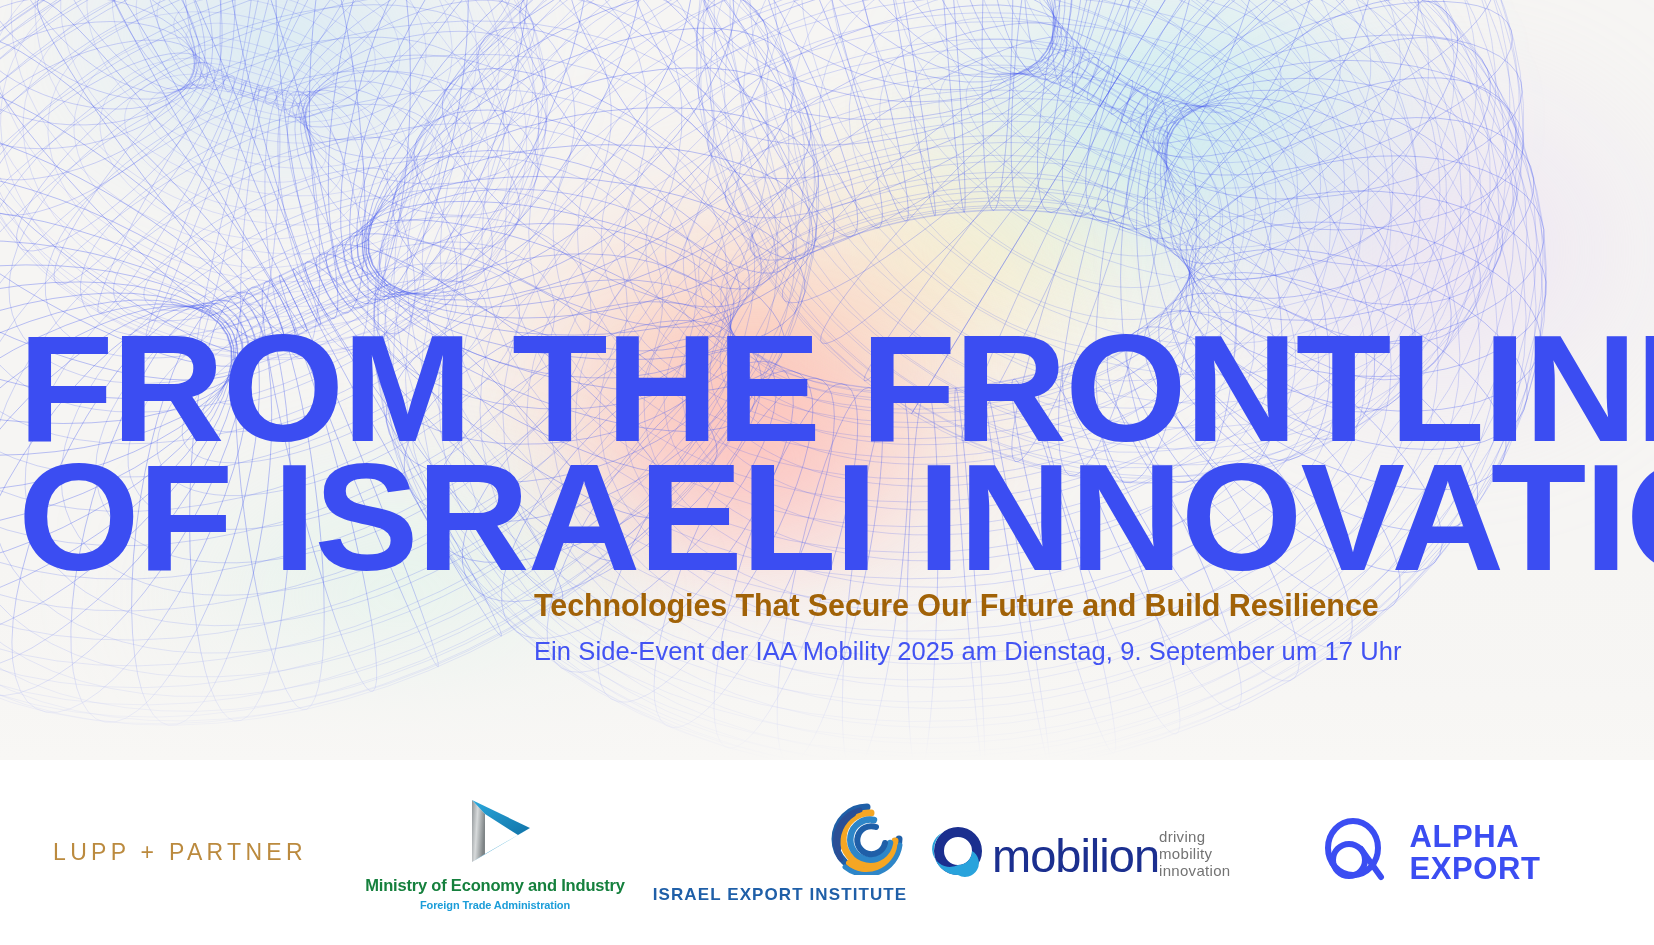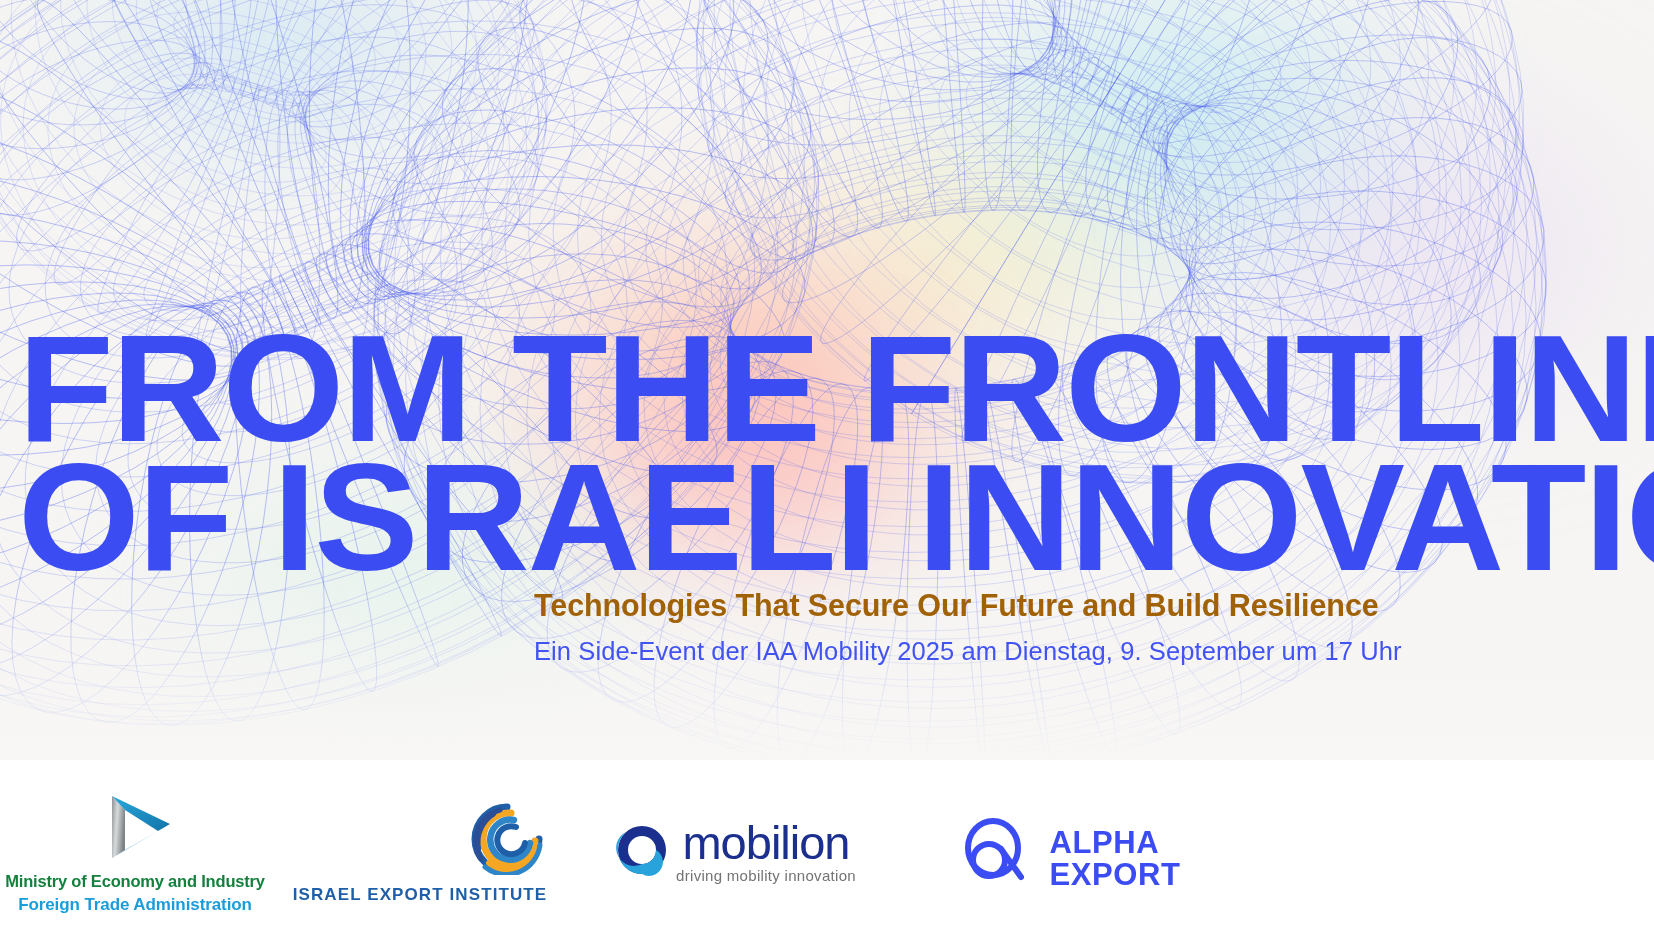--- a/index.html
+++ b/index.html
@@ -79,34 +79,34 @@
   .logo{position:relative;height:185px;display:flex;align-items:center;justify-content:center;}
 
   #logo-lupp{width:360px;}
   #lupp-text{
     color:#bb8a3e;font-size:23px;letter-spacing:4.3px;font-weight:400;white-space:nowrap;
   }
 
   #logo-ministry{width:270px;flex-direction:column;}
   #ministry-stack{display:flex;flex-direction:column;align-items:center;gap:4px;}
   #ministry-name{color:#15803d;font-size:16.5px;font-weight:700;white-space:nowrap;letter-spacing:-.2px;}
-  #ministry-sub{color:#1b9dd9;font-size:17px;font-weight:700;white-space:nowrap;letter-spacing:-.1px;}
+  #ministry-sub{color:#1b9dd9;font-size:11px;font-weight:700;white-space:nowrap;letter-spacing:-.1px;}
 
   #logo-iei{width:300px;flex-direction:column;}
   #iei-stack{display:flex;flex-direction:column;align-items:flex-end;gap:6px;}
   #iei-text{color:#1f5fa8;font-size:17px;font-weight:700;letter-spacing:1.1px;white-space:nowrap;}
 
   #logo-mobilion{width:330px;}
   #mobilion-stack{display:flex;align-items:center;gap:6px;}
-  #mobilion-wordstack{display:flex;flex-direction:column;align-items:center;}
+  #mobilion-wordstack{display:flex;flex-direction:row;align-items:flex-end;}
   #mobilion-word{color:#1b2f8f;font-size:47px;font-weight:400;letter-spacing:-1px;line-height:.95;}
   #mobilion-tag{color:#737373;font-size:15px;font-weight:400;letter-spacing:.3px;margin-top:2px;}
 
   #logo-alpha{width:340px;}
-  #alpha-stack{display:flex;align-items:flex-end;gap:14px;}
+  #alpha-stack{display:flex;align-items:center;gap:14px;}
   #alpha-words{display:flex;flex-direction:column;line-height:1.02;}
   .alpha-line{color:#3b4df2;font-size:31px;font-weight:700;letter-spacing:.6px;}
 </style>
 </head>
 <body>
 
 <div id="stage">
 
   <div id="washes" class="art">
     <div class="wash" id="w-cyan2"></div>
@@ -454,20 +454,23 @@
 
   <div id="copy">
     <div class="headline" id="headline-1">FROM THE FRONTLINE</div>
     <div class="headline" id="headline-2">OF ISRAELI INNOVATION</div>
     <div id="subtitle">Technologies That Secure Our Future and Build Resilience</div>
     <div id="eventline">Ein Side-Event der IAA Mobility 2025 am Dienstag, 9. September um 17 Uhr</div>
   </div>
 
   <div id="logobar">
 
+    <div class="logo" id="logo-lupp">
+      <span id="lupp-text">LUPP + PARTNER</span>
+    </div>
 
     <div class="logo" id="logo-ministry">
       <div id="ministry-stack">
         <span>
           <svg width="86" height="74" viewBox="0 0 86 74">
             <defs>
               <linearGradient id="gm1" x1="0" y1="0" x2="1" y2="0.3">
                 <stop offset="0" stop-color="#8e9396"></stop>
                   <stop offset=".45" stop-color="#d7dadb"></stop>
                 <stop offset="1" stop-color="#7e8486"></stop>

